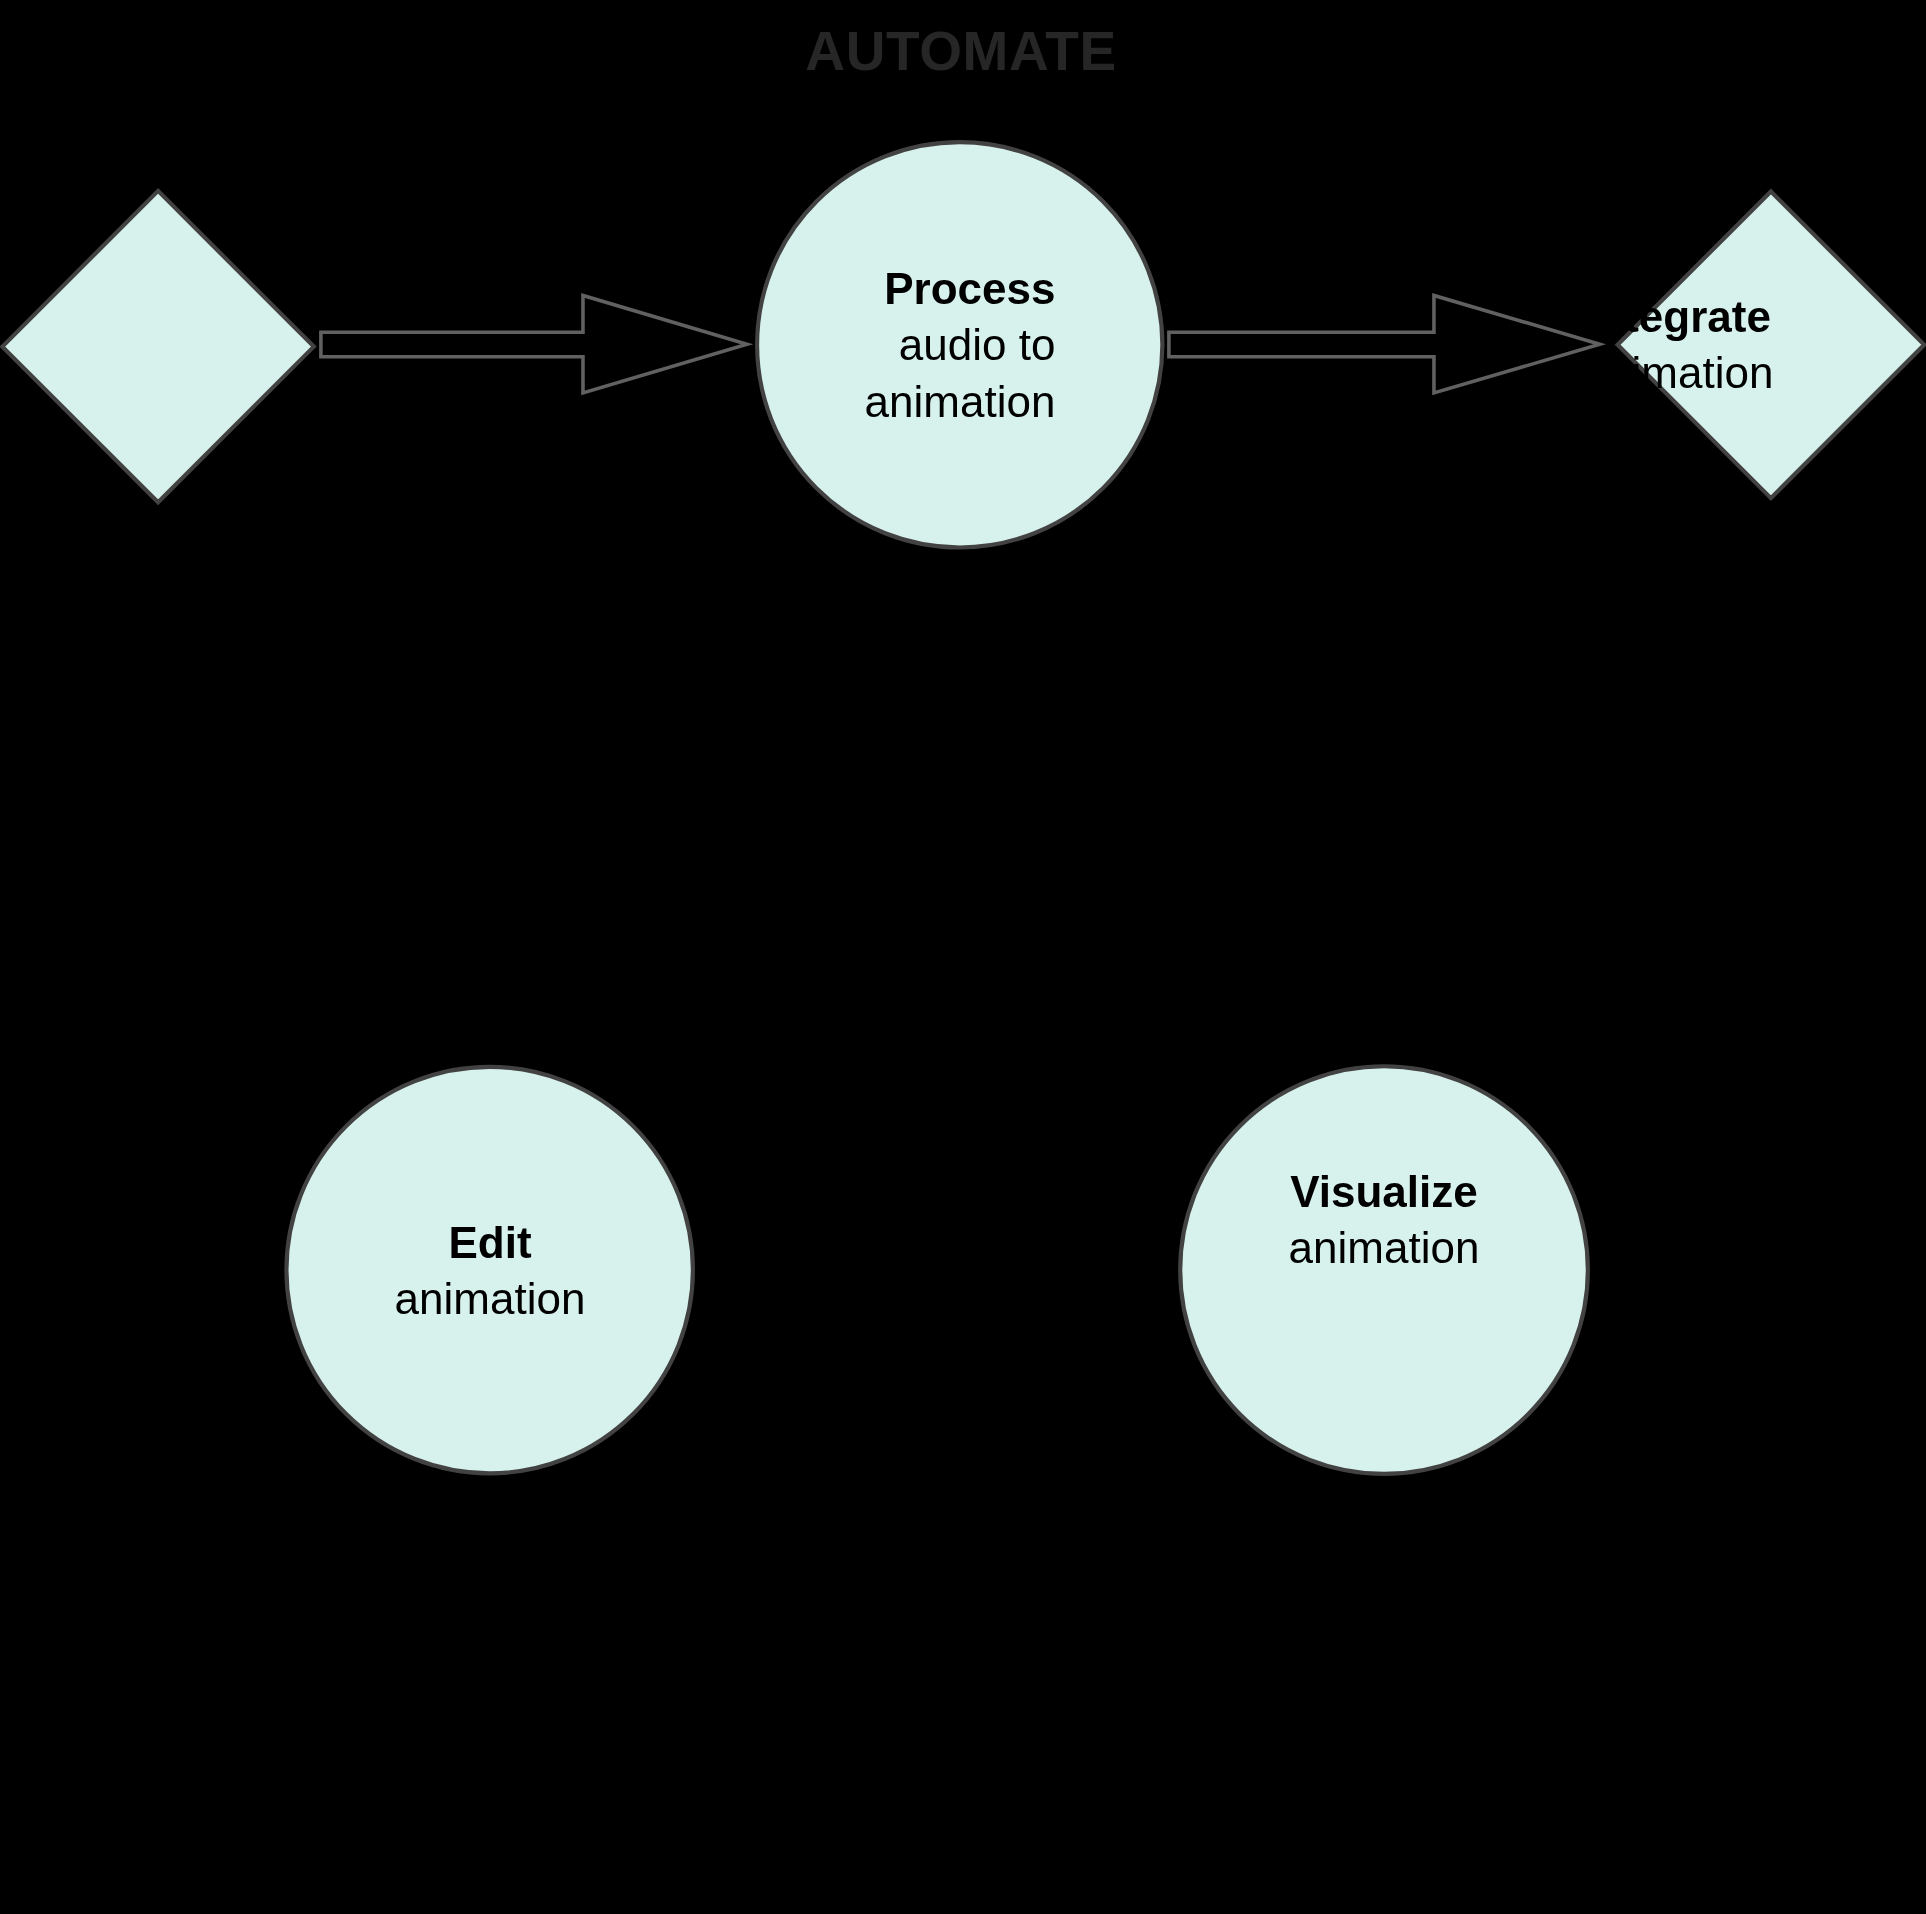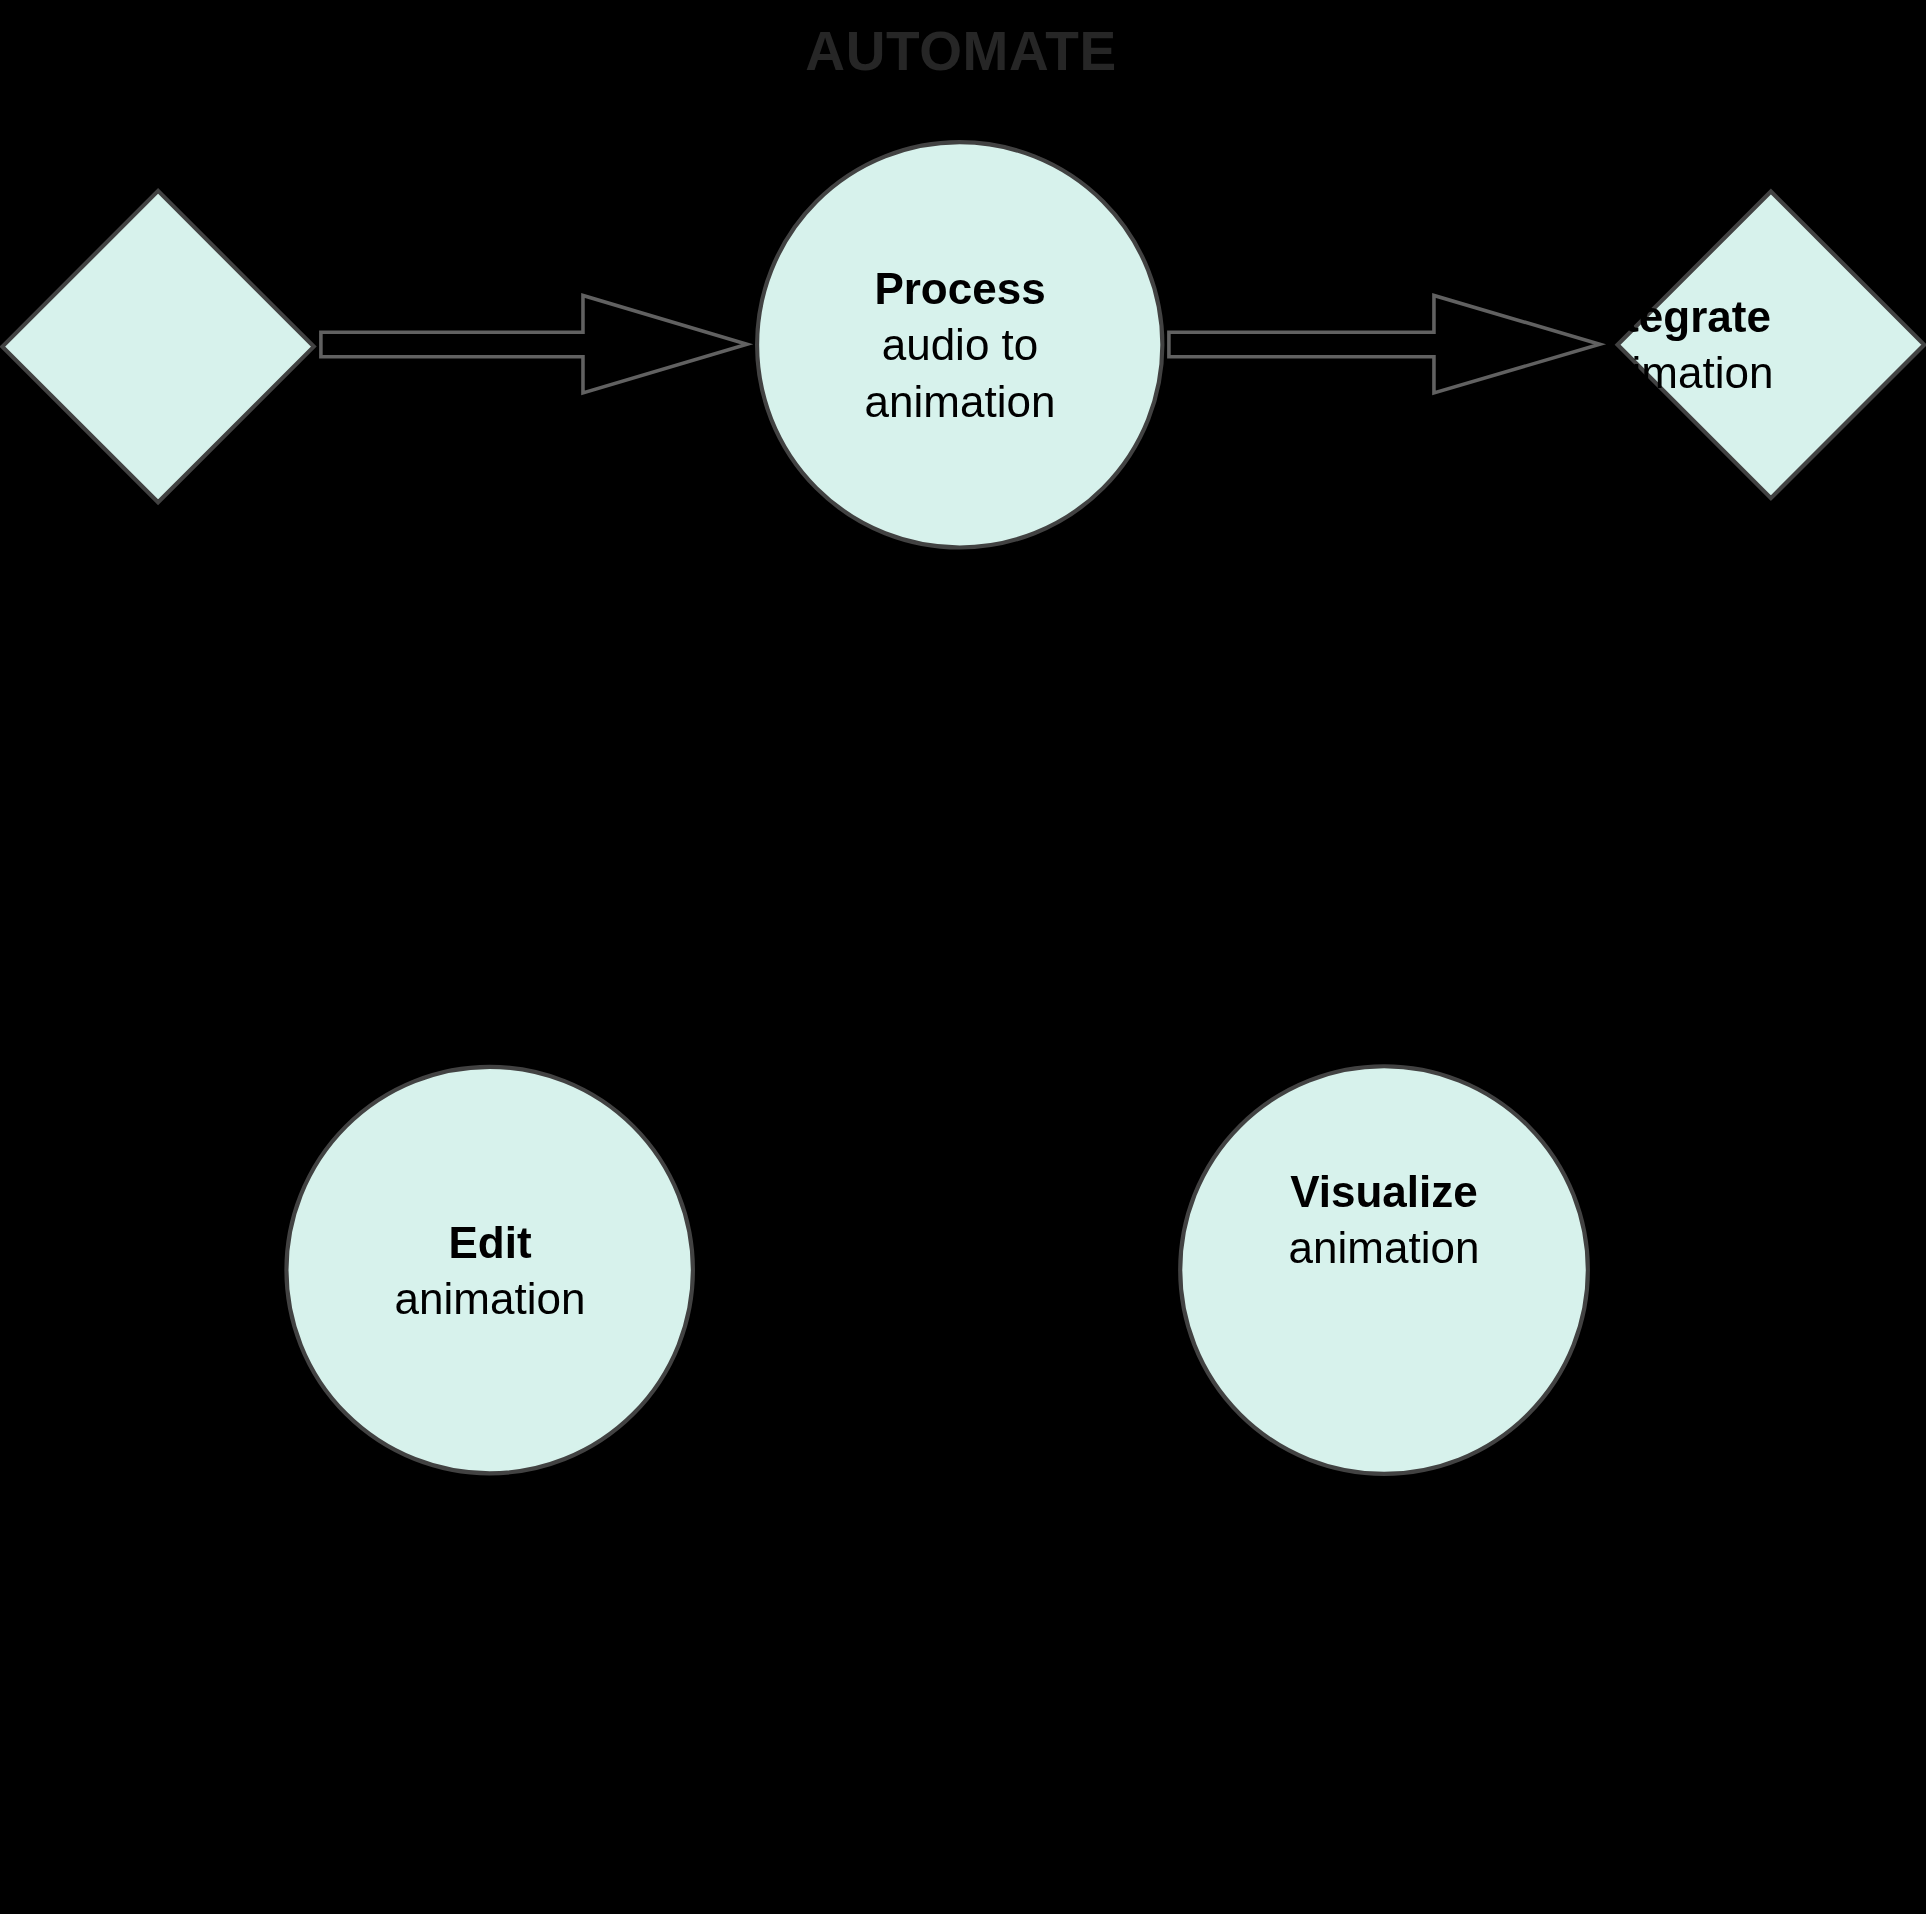--- a/index.html
+++ b/index.html
@@ -74,21 +74,21 @@
     <polygon class="arrow" points="1967,559 2413,559 2413,497 2692,579 2413,661 2413,600 1967,600"></polygon>
     <polygon class="node-shape" points="2722,580 2980,322 3238,580 2980,838"></polygon>
 
     <circle class="node-shape" cx="824" cy="2137" r="342"></circle>
     <circle class="node-shape" cx="2329" cy="2137" r="343"></circle>
   </svg>
 
   <div class="section-title" style="left:961px;top:43px;margin-top:8px;">AUTOMATE</div>
 
 
-  <div class="node-label" style="left:960px;top:345px;">
+  <div class="node-label" style="left:960px;top:345px;text-align:right;">
     <div class="title">Process</div>
     <div class="sub">audio to</div>
     <div class="sub">animation</div>
   </div>
 
   <div class="node-label" style="left:1678px;top:345px;">
     <div class="title">Integrate</div>
     <div class="sub">animation</div>
   </div>
 

